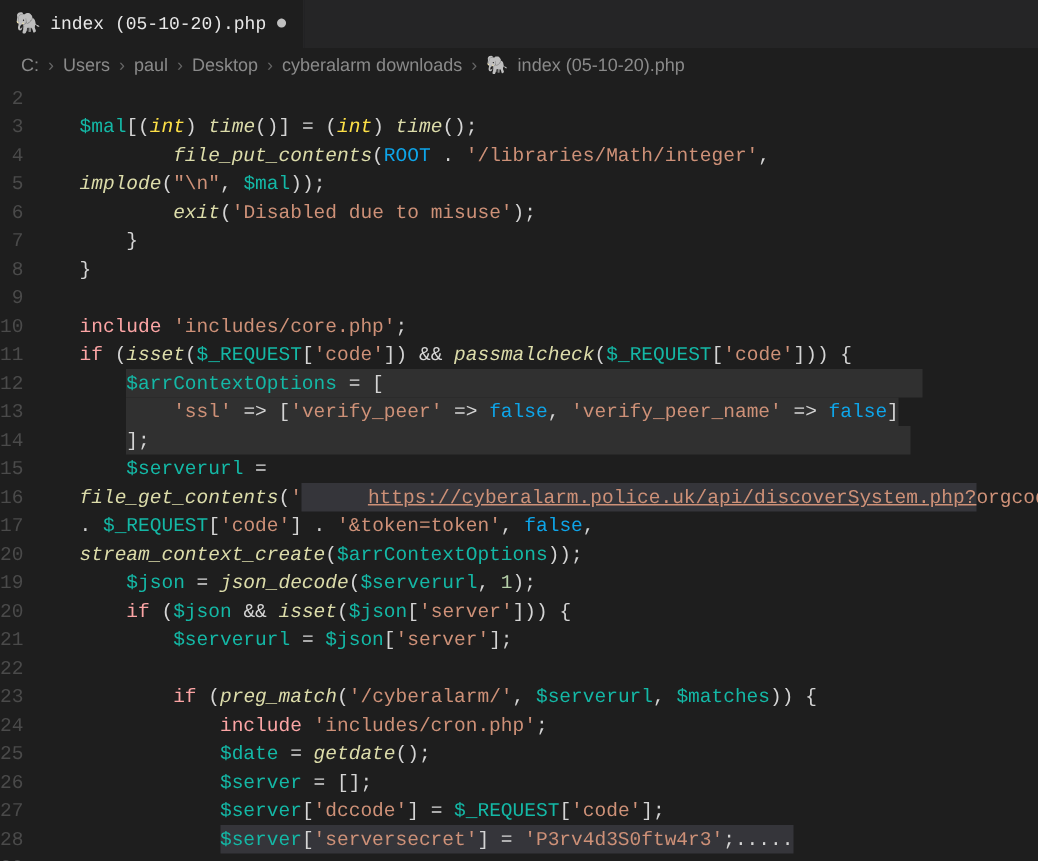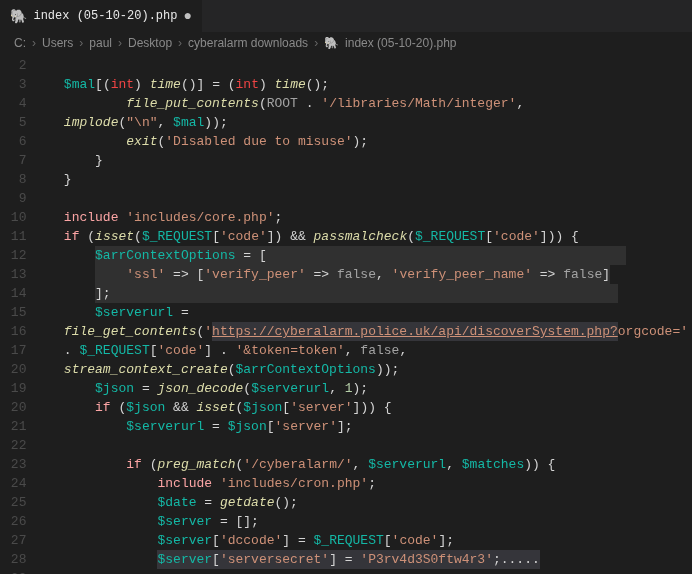--- a/index.html
+++ b/index.html
@@ -66,26 +66,26 @@
   .hl-bg1 {
     background: #303030;
     display: inline-block;
   }
   .hl-bg2 {
     background: #35353a;
     display: inline-block;
   }
   .c-var { color: #14b8a6; }
   .c-kw  { color: #fca5a5; }
-  .c-type{ color: #ef4444; }
+  .c-type{ color: #fde047; font-style: italic; }
   .c-fn  { color: #dcdcaa; font-style: italic; }
   .c-str { color: #ce9178; }
-  .c-const{ color: #a3a3a3; }
+  .c-const{ color: #0ea5e9; }
   .c-num { color: #b5cea8; }
-  .url-u { text-decoration: underline; }
+  .url-u { text-decoration: underline; padding-left: 44px; }
 </style>
 </head>
 <body>
 
 <div class="tab-bar">
   <div class="tab">
     <span class="tab-icon">🐘</span>
     <span>index (05-10-20).php</span>
     <span class="tab-dirty">●</span>
   </div>

